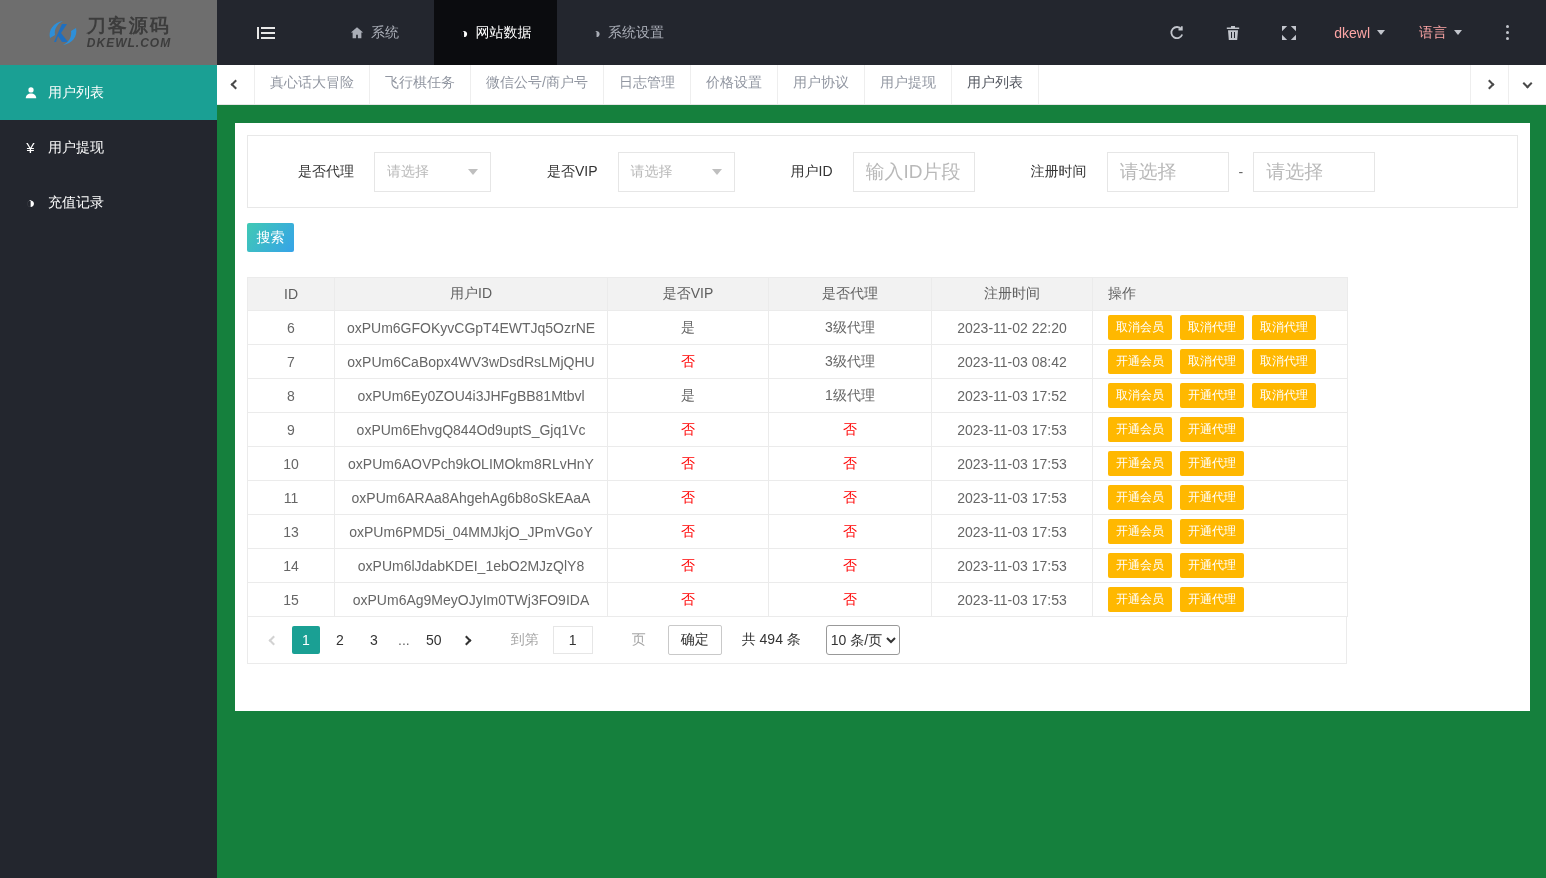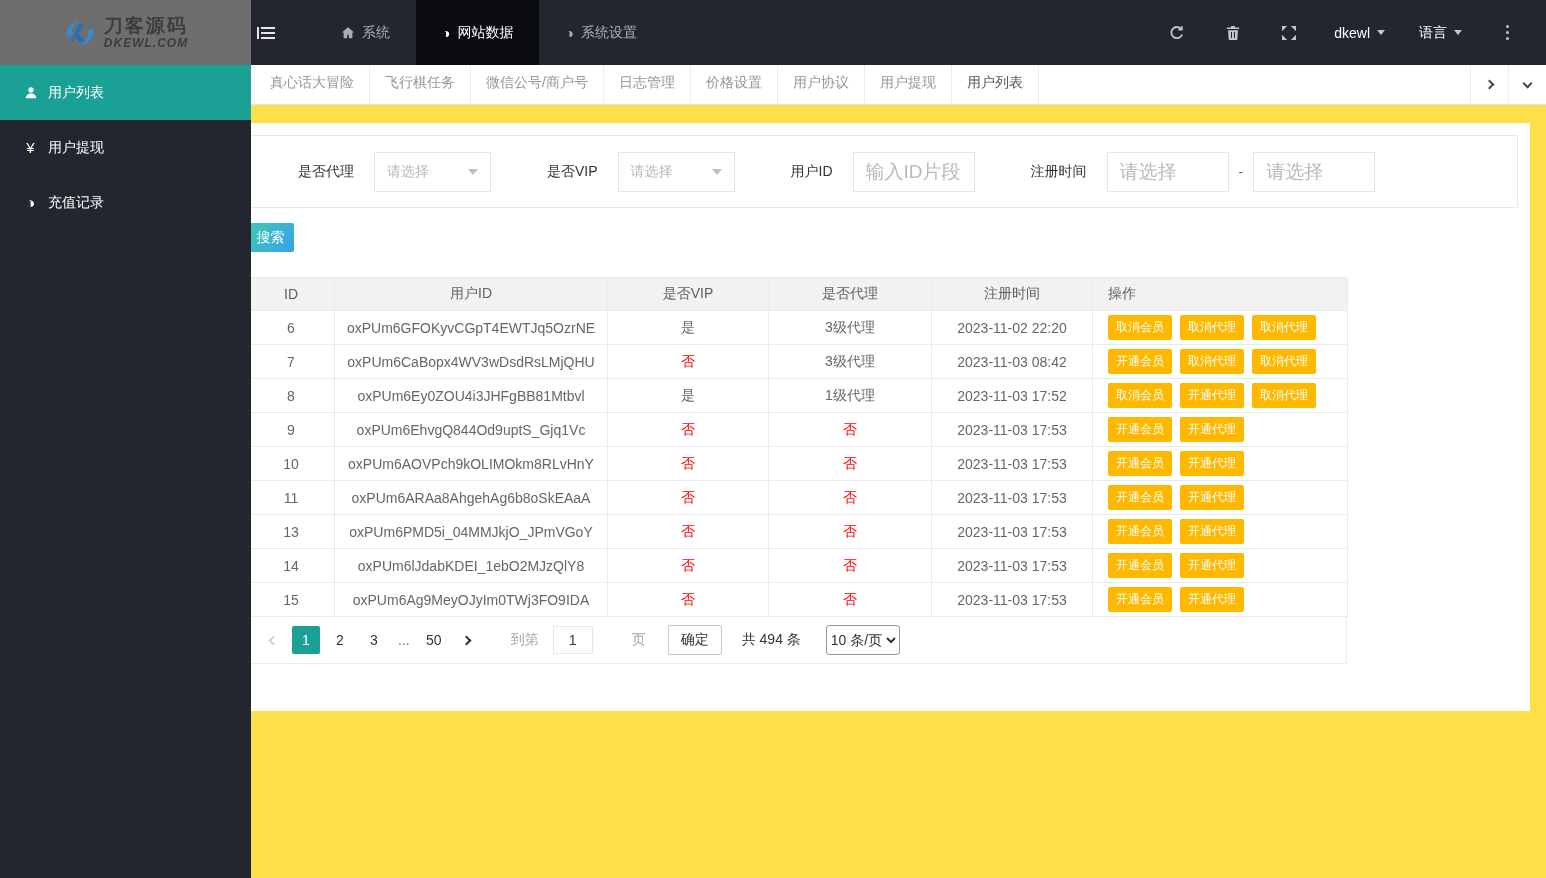--- a/index.html
+++ b/index.html
@@ -10,41 +10,41 @@
     --negative-red:#ff0000;
     --search-grad-start:#40c9b4;
     --search-grad-end:#36a3e9;
     --logo-gray:#6e6e6e;
   }
   *{box-sizing:border-box;margin:0;padding:0;}
   html,body{width:1546px;height:878px;overflow:hidden;}
   body{font-family:"Liberation Sans","DejaVu Sans",sans-serif;background:#f1f1f1;position:relative;font-size:14px;}
 
   
-  .sidebar{position:absolute;left:0;top:0;width:251px;height:878px;background:var(--topbar-dark);z-index:3;}
+  .sidebar{position:absolute;left:0;top:0;width:217px;height:878px;background:var(--topbar-dark);z-index:3;}
   .logo{height:65px;background:var(--logo-gray);display:flex;align-items:center;justify-content:center;gap:7px;}
   .logo-text{display:flex;flex-direction:column;line-height:1;}
   .logo-title{font-size:19px;font-weight:bold;color:#3c3c3c;letter-spacing:2px;}
   .logo-sub{font-size:12px;font-weight:bold;font-style:italic;color:#3c3c3c;margin-top:2px;letter-spacing:1px;}
   .side-item{height:55px;display:flex;align-items:center;gap:9px;padding-left:22px;color:#fff;cursor:pointer;}
   .side-item.active{background:var(--accent-teal);}
   .side-icon{width:17px;display:inline-flex;justify-content:center;color:#fff;font-size:15px;}
   .side-icon svg{width:14px;height:14px;fill:#fff;}
 
   
-  .topbar{position:absolute;left:217px;top:0;right:0;height:65px;background:var(--topbar-dark);display:flex;align-items:center;color:#b7bac1;}
+  .topbar{position:absolute;left:217px;top:0;right:0;height:65px;background:var(--topbar-dark);display:flex;align-items:center;color:#b7bac1;gap:9px;}
   .menu-toggle{padding:0 40px;height:65px;display:flex;align-items:center;cursor:pointer;color:#e8e8e8;}
   .nav-item{height:65px;display:flex;align-items:center;gap:7px;padding:0 26px;cursor:pointer;color:#a9adb6;}
   .nav-item.active{background:var(--nav-active-dark);color:#fff;}
   .nav-icon{font-size:14px;display:inline-flex;}
   .nav-icon svg{width:14px;height:14px;fill:currentColor;}
   .topbar-right{margin-left:auto;display:flex;align-items:center;gap:14px;padding-right:18px;}
   .top-icon-btn{width:42px;height:65px;display:flex;align-items:center;justify-content:center;cursor:pointer;color:#c2c5cc;}
   .top-icon-btn svg{width:16px;height:16px;}
-  .top-drop{height:51px;display:flex;align-items:center;gap:7px;padding:0 10px;cursor:pointer;color:#ffffff;}
+  .top-drop{height:51px;display:flex;align-items:center;gap:7px;padding:0 10px;cursor:pointer;color:#fca5a5;}
   .tri{width:0;height:0;border-left:4px solid transparent;border-right:4px solid transparent;border-top:5px solid #c2c5cc;display:inline-block;}
   .dots{display:flex;flex-direction:column;gap:3px;}
   .dots i{width:3px;height:3px;border-radius:50%;background:#c2c5cc;}
 
   
   .tabbar{position:absolute;left:217px;top:65px;right:0;height:40px;background:#fff;border-bottom:1px solid #e6e6e6;display:flex;align-items:stretch;}
   .tab-scroll{width:38px;display:flex;align-items:center;justify-content:center;cursor:pointer;color:#4a4a4a;border-right:1px solid #eee;}
   .tab-scroll.rightbtn{border-right:none;border-left:1px solid #eee;}
   .chev{display:inline-block;width:7px;height:7px;border-left:2px solid currentColor;border-bottom:2px solid currentColor;}
   .chev.left{transform:rotate(45deg);}
@@ -52,21 +52,21 @@
   .chev.down{transform:rotate(-45deg);margin-top:-3px;}
   .tab-list{display:flex;align-items:stretch;flex:1;overflow:hidden;}
   .tab{display:flex;align-items:center;gap:9px;padding:0 15px;border-right:1px solid #eee;cursor:pointer;white-space:nowrap;flex-direction:column;}
   .tab-dot{width:8px;height:8px;border-radius:50%;background:#c4c4c4;}
   .tab.active .tab-dot{background:var(--accent-teal);}
   .tab-label{color:#9196a1;}
   .tab.active .tab-label{color:#51555e;}
   .tab-close{color:#b9b9b9;font-size:15px;margin-left:2px;cursor:pointer;}
 
   
-  .content{position:absolute;left:217px;top:105px;right:0;bottom:0;background:#fde047;}
+  .content{position:absolute;left:217px;top:105px;right:0;bottom:0;background:#15803d;}
   .card{position:absolute;left:18px;top:18px;width:1295px;height:588px;background:#fff;padding:12px;}
   .filter-box{border:1px solid #e8e8e8;height:73px;display:flex;align-items:center;padding-left:50px;}
   .f-label{color:#333;margin-right:20px;}
   .f-group{display:flex;align-items:center;}
   .f-group + .f-group{margin-left:56px;}
   .select-box{width:117px;height:40px;border:1px solid #e6e6e6;display:flex;align-items:center;justify-content:space-between;padding:0 12px;cursor:pointer;background:#fff;}
   .select-box .ph{color:#b9b9b9;}
   .sel-tri{width:0;height:0;border-left:5px solid transparent;border-right:5px solid transparent;border-top:6px solid #bfbfbf;}
   .f-input{width:122px;height:40px;border:1px solid #e6e6e6;padding:8px 12px;font-size:19px;color:#333;outline:none;font-family:inherit;}
   .f-input::placeholder{color:#b9b9b9;}

